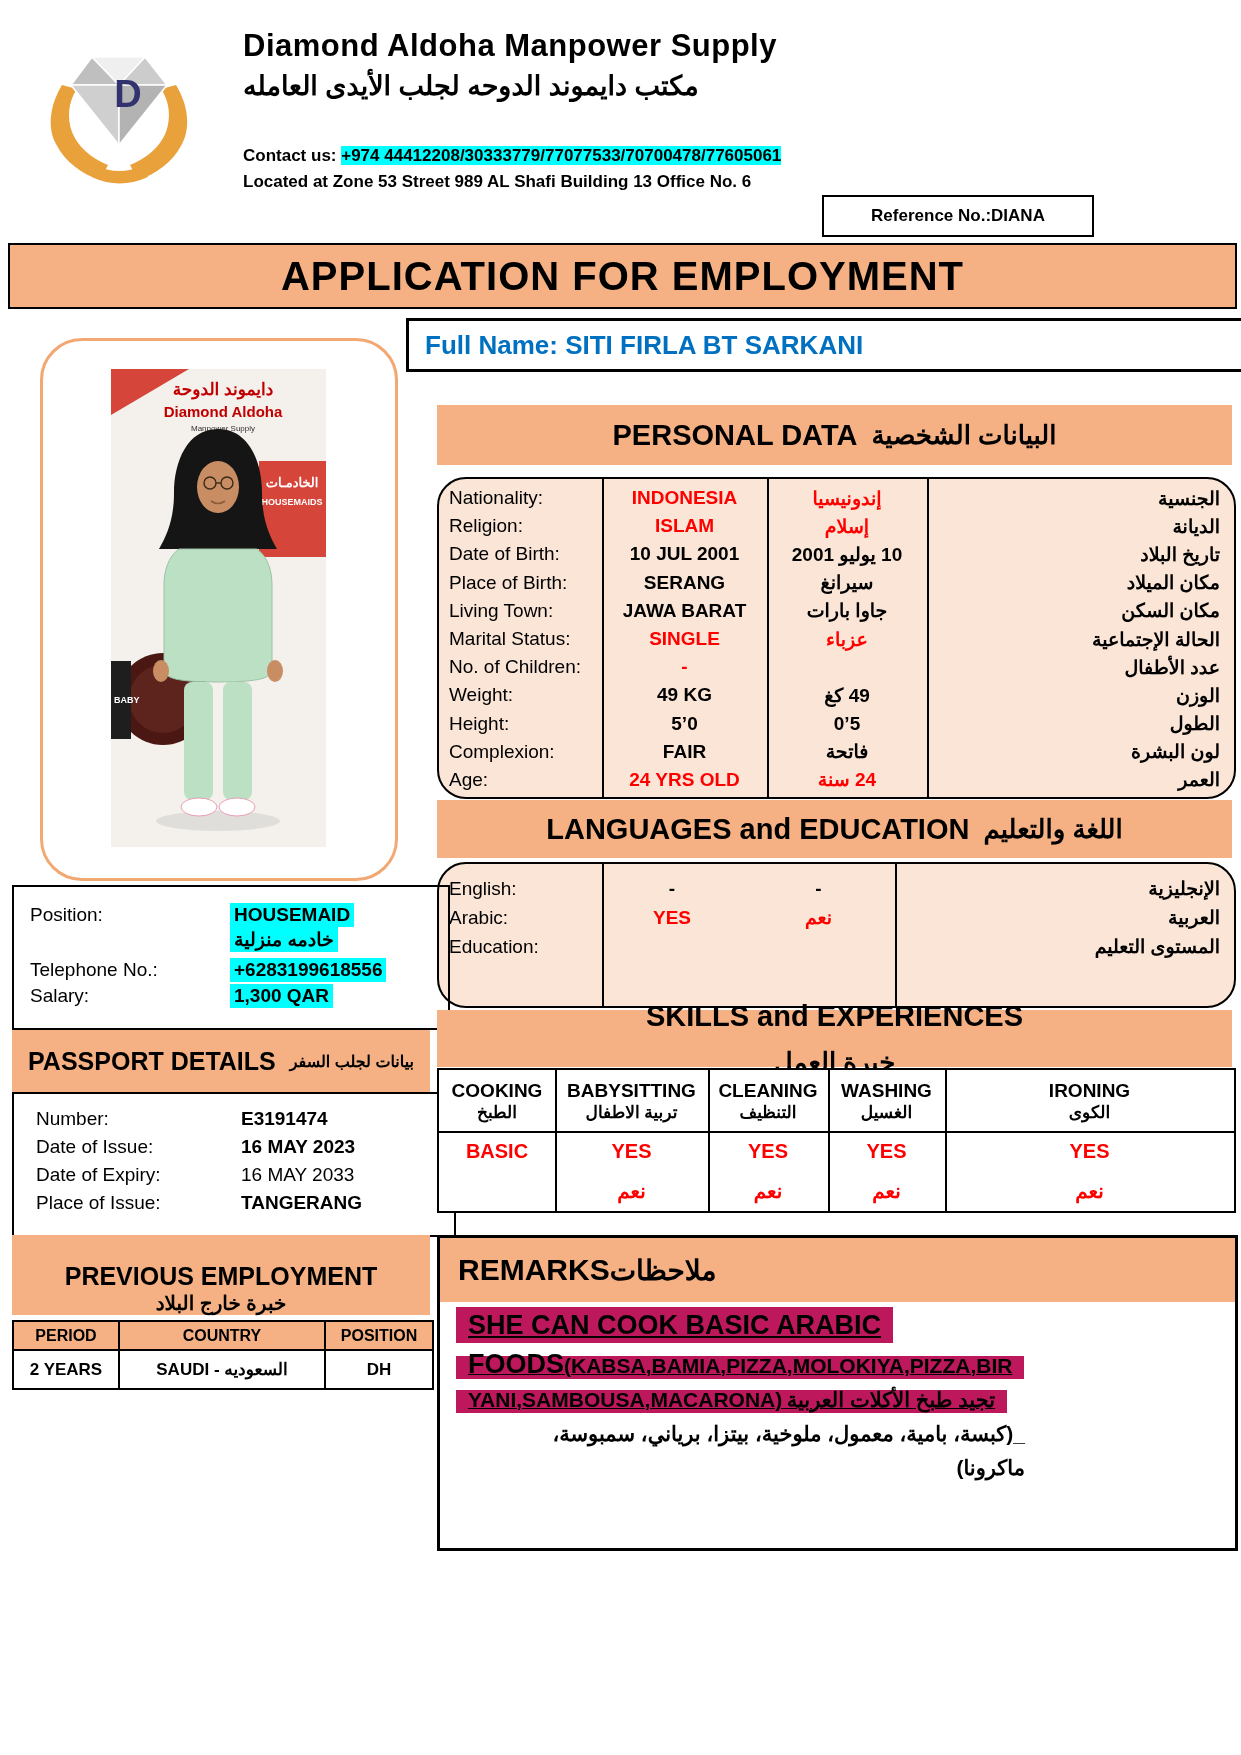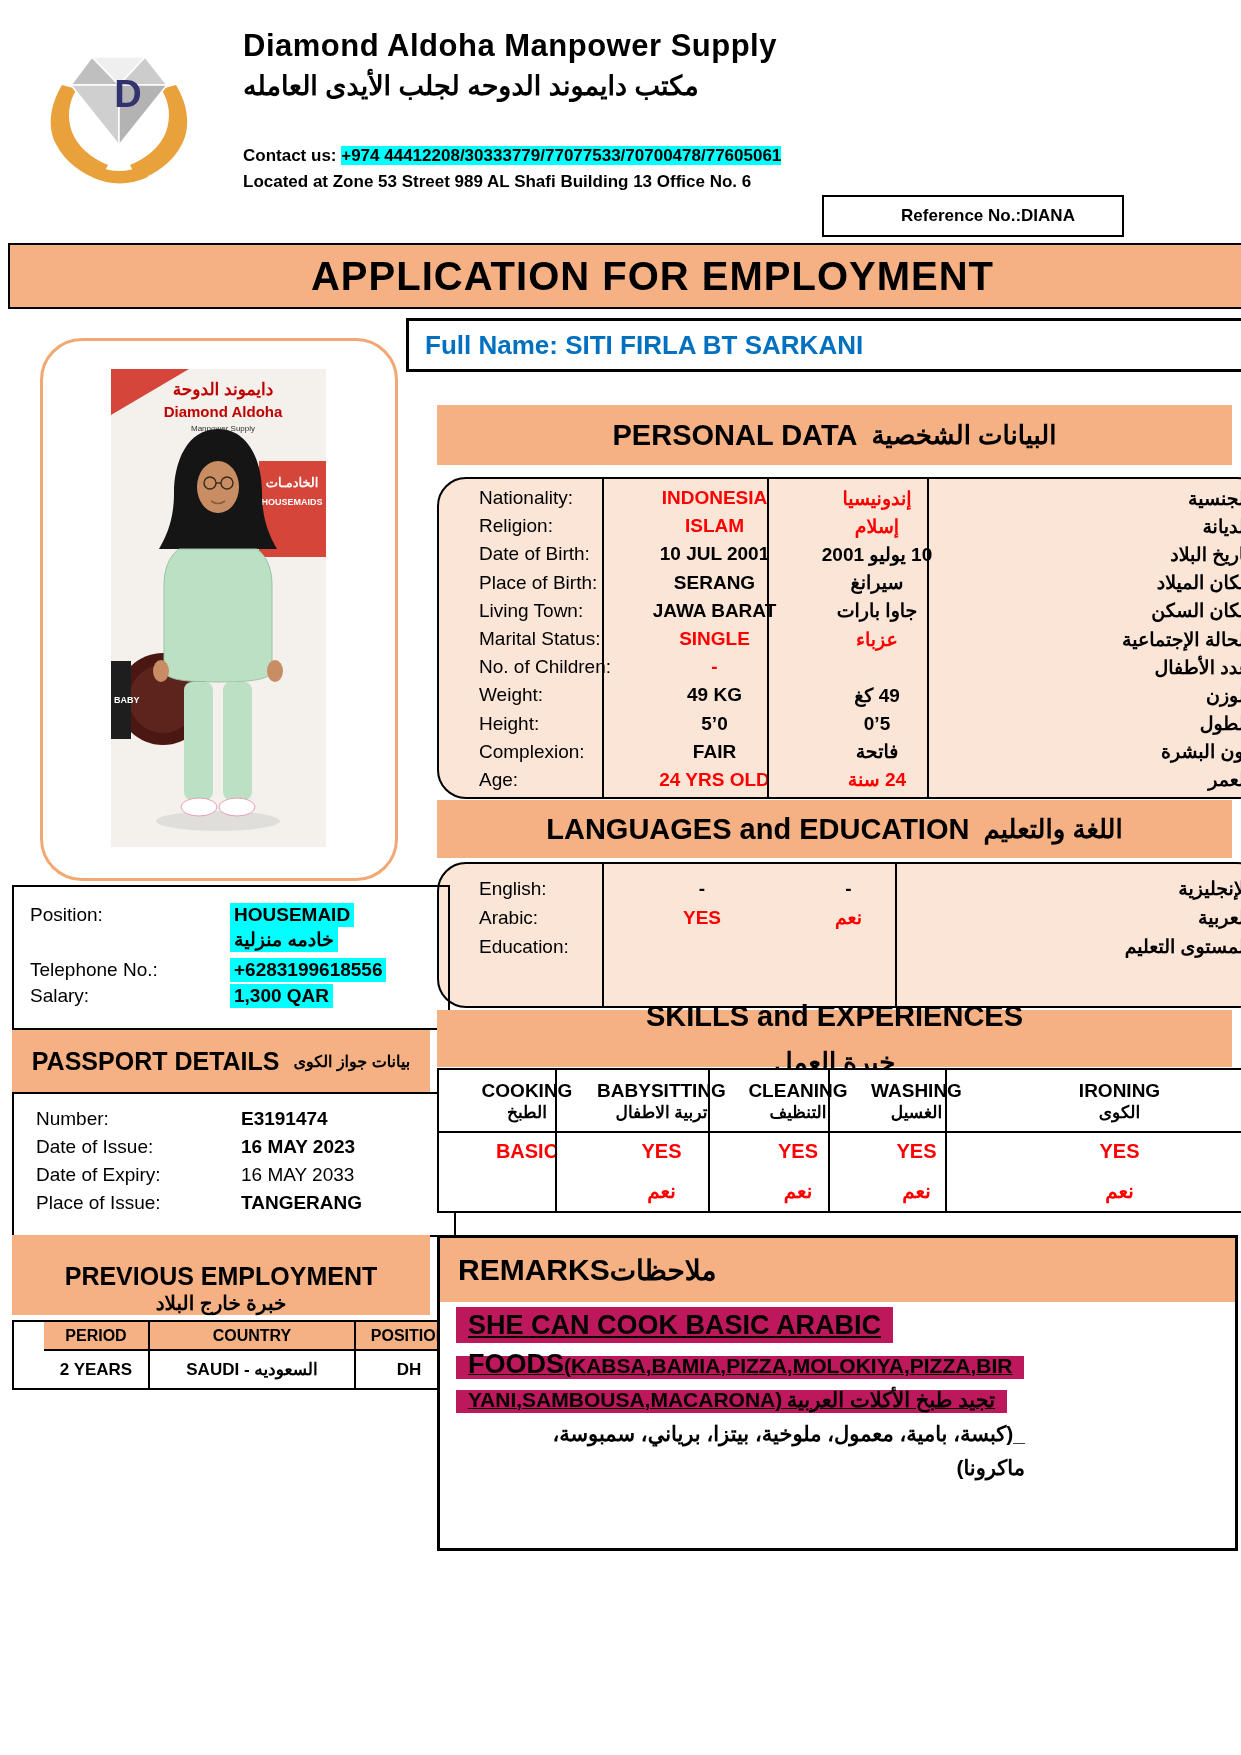--- a/index.html
+++ b/index.html
@@ -1,19 +1,19 @@
 <!DOCTYPE html>
 <html><head>
 <meta charset="utf-8">
 <style>
   html,body{margin:0;padding:0;background:#fff;}
   .page{position:relative;width:1241px;height:1755px;background:#fff;
         font-family:"Liberation Sans",sans-serif;color:#000;overflow:hidden;}
   .abs{position:absolute;}
-  .b2{border:2px solid #000;padding-left:30px;}
+  .b2{border:2px solid #000;}
   .b3{border:3px solid #000;}
   .hl{background:#00FFFF;}
   .red{color:#FF0000;}
   .blue{color:#0070C0;}
   .peach{background:#F5B183;}
   .peachlight{background:#FBE5D6;border-radius:29px;}
 
   
   .company-name{font-size:31px;font-weight:800;letter-spacing:0.5px;}
   .company-name-ar{font-size:27px;font-weight:700;margin-top:6px;}
@@ -271,21 +271,21 @@
       <span class="ival hl">+6283199618556</span>
     </div>
     <div class="irow" style="margin-top:2px;">
       <span class="ilabel" style="width:200px;">Salary:</span>
       <span class="ival hl">1,300 QAR</span>
     </div>
   </div>
 
   <div class="abs peach sechead sechead-sm" style="left:12px;top:1030px;width:418px;height:62px;">
     <span class="en">PASSPORT DETAILS</span>
-    <span class="ar" dir="rtl">بيانات جواز الكوى</span>
+    <span class="ar" dir="rtl">بيانات لجلب السفر</span>
   </div>
   <div class="abs b2" style="left:12px;top:1092px;width:418px;height:133px;padding:8px 0 0 22px;">
     <div class="irow">
       <span class="ilabel" style="width:205px;">Number:</span>
       <span style="font-weight:700;">E3191474</span>
     </div>
     <div class="irow">
       <span class="ilabel" style="width:205px;">Date of Issue:</span>
       <span style="font-weight:700;">16 MAY 2023</span>
     </div>

